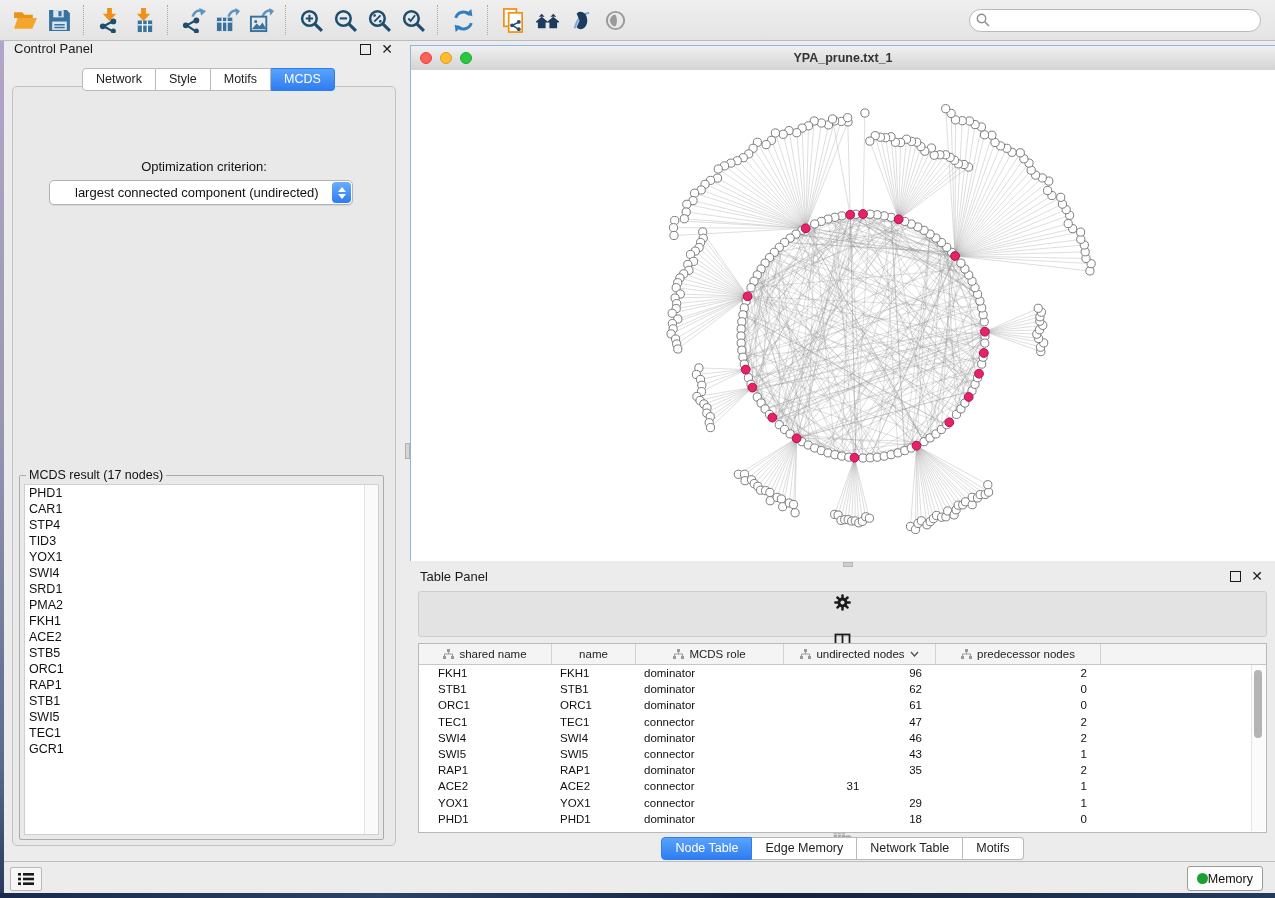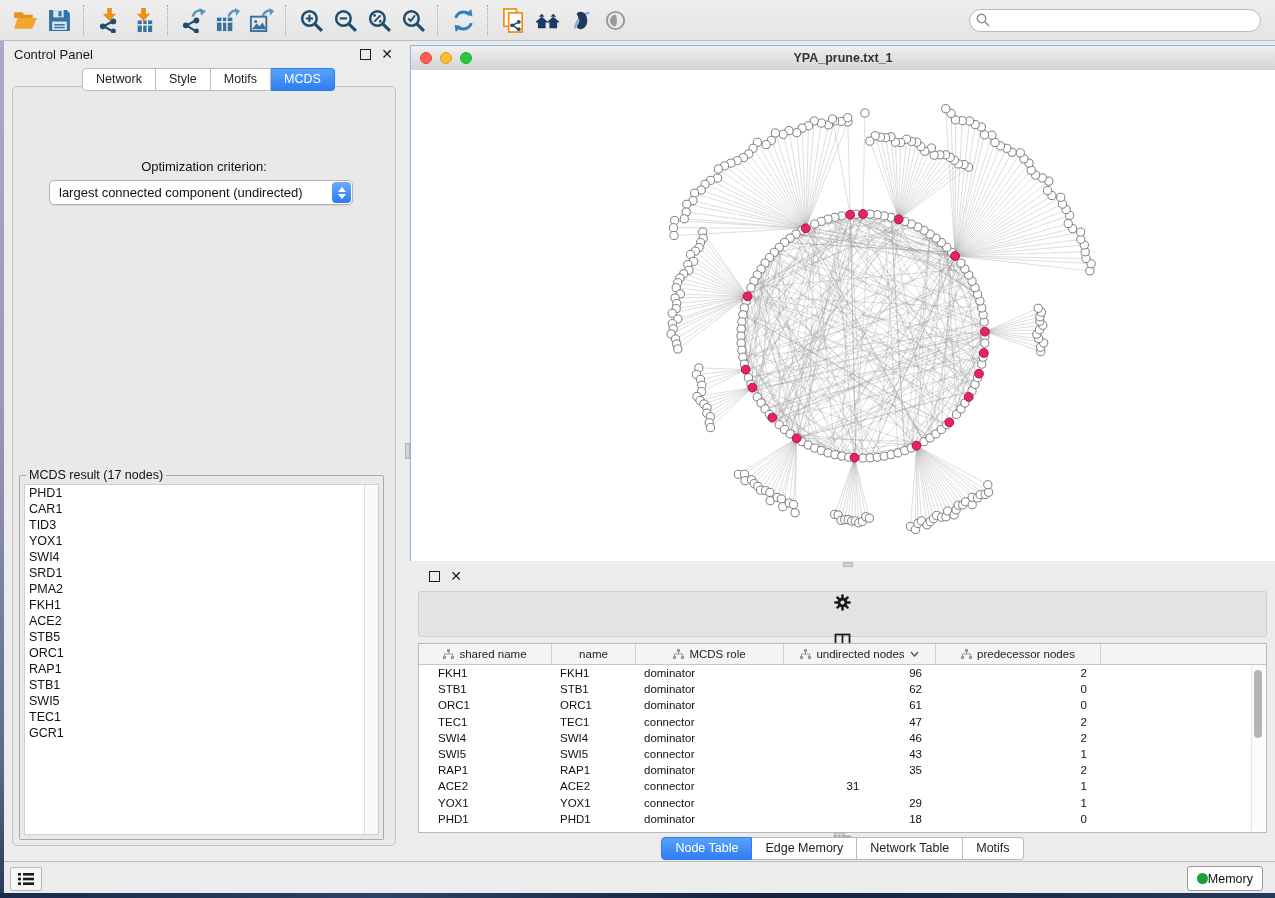--- a/index.html
+++ b/index.html
@@ -12,35 +12,35 @@
   .tbtn{width:34px;height:32px;display:flex;align-items:center;justify-content:center;border-radius:4px;}
   .tbtn svg{width:25px;height:25px;}
   .tsep{width:1px;height:30px;border-left:1px dotted #a8a8a8;margin:0 7px;}
   .tspacer{flex:1;}
   .searchwrap{position:relative;width:292px;height:23px;margin-right:6px;}
   .searchwrap input{width:100%;height:100%;box-sizing:border-box;border:1px solid #b9b9b9;border-radius:12px;
     background:#fff;padding:0 8px 0 26px;font-size:12px;outline:none;}
   .searchwrap svg{position:absolute;left:7px;top:4px;width:14px;height:14px;}
   
   #control-panel{position:absolute;left:4px;top:41px;width:401px;height:820px;background:#ececec;}
-  .panel-head{height:26px;display:flex;align-items:center;padding:0 10px;font-size:13px;color:#1a1a1a;}
+  .panel-head{height:26px;display:flex;align-items:flex-start;padding:0 10px;font-size:13px;color:#1a1a1a;}
   .panel-head .ph-title{flex:1;}
   .winbtn{width:16px;height:16px;display:flex;align-items:center;justify-content:center;margin-left:6px;color:#1a1a1a;}
   .float-sq{width:9px;height:9px;border:1.5px solid #1a1a1a;display:inline-block;}
   .close-x{font-size:14px;font-weight:bold;line-height:1;}
   .cp-card{position:absolute;left:8px;right:9px;top:45px;height:758px;background:#e9e9e9;border:1px solid #c2c2c2;border-radius:5px;}
   .seg{position:absolute;left:8px;right:0;top:27px;display:flex;justify-content:center;z-index:3;}
   .seg .tab{height:21px;line-height:21px;padding:0 13px;font-size:12.5px;background:#fff;border:1px solid #b9b9b9;border-left:none;color:#222;}
   .seg .tab:first-child{border-left:1px solid #b9b9b9;border-radius:4px 0 0 4px;}
   .seg .tab:last-child{border-radius:0 4px 4px 0;}
   .seg .tab.active{background:linear-gradient(#59a3fc,#2f7cf1);border-color:#2f7cf1;color:#fff;}
   .opt-label{position:absolute;left:0;right:0;top:72px;text-align:center;font-size:13px;color:#111;}
   .dropdown{position:absolute;left:36px;right:42px;top:93px;height:23px;background:#fff;border:1px solid #b3b3b3;border-radius:5px;
     display:flex;align-items:center;box-shadow:0 1px 1px rgba(0,0,0,.08);}
-  .dropdown .dd-text{flex:1;font-size:13px;color:#111;padding-left:9px;white-space:nowrap;overflow:hidden;}
+  .dropdown .dd-text{flex:1;font-size:13px;color:#111;padding-left:25px;white-space:nowrap;overflow:hidden;}
   .dd-step{width:19px;height:21px;margin:0;border-radius:4px;background:linear-gradient(#6aadfd,#2e7bf2);
     display:flex;flex-direction:column;align-items:center;justify-content:center;gap:2px;margin-right:1px;}
   .dd-step .up{width:0;height:0;border-left:4px solid transparent;border-right:4px solid transparent;border-bottom:5px solid #fff;}
   .dd-step .dn{width:0;height:0;border-left:4px solid transparent;border-right:4px solid transparent;border-top:5px solid #fff;}
   .btnrow{position:absolute;left:0;right:0;top:127px;display:flex;justify-content:center;gap:14px;}
   .btn{background:#fff;border:1px solid #b6b6b6;border-radius:4px;font-size:13px;color:#111;padding:3px 15px;height:23px;box-sizing:border-box;line-height:15px;}
   .btn.focused{border-color:#6fa5ef;box-shadow:0 0 0 3px rgba(105,160,245,.55);}
   #mcds-fieldset{position:absolute;left:6px;right:11px;top:381px;height:370px;border:1px solid #ababab;margin:0;padding:0;border-radius:2px;}
   #mcds-fieldset legend{font-size:12.5px;color:#111;margin-left:6px;padding:0 3px;}
   .mcds-list{position:absolute;left:4px;right:4px;top:2px;bottom:4px;background:#fff;border:1px solid #cfcfcf;overflow:hidden;}
@@ -267,20 +267,21 @@
             <span class="up"></span>
             <span class="dn"></span>
           </span>
       </div>
       <fieldset id="mcds-fieldset">
         <legend>MCDS result (17 nodes)</legend>
         <div class="mcds-list" id="mcds-list">
           <div class="mcds-scroll"></div>
         <div class="mcds-item">PHD1</div>
             <div class="mcds-item">CAR1</div>
+            <div class="mcds-item">STP4</div>
             <div class="mcds-item">TID3</div>
             <div class="mcds-item">YOX1</div>
             <div class="mcds-item">SWI4</div>
             <div class="mcds-item">SRD1</div>
             <div class="mcds-item">PMA2</div>
             <div class="mcds-item">FKH1</div>
             <div class="mcds-item">ACE2</div>
             <div class="mcds-item">STB5</div>
             <div class="mcds-item">ORC1</div>
             <div class="mcds-item">RAP1</div>
@@ -1098,20 +1099,21 @@
             <circle cx="568.0" cy="303.7" r="4.4"></circle>
             <circle cx="572.8" cy="283.0" r="4.4"></circle>
           </g>
         </svg>
     </div>
   </div>
 
   <div id="table-panel">
     <div class="tp-handle"></div>
     <div class="tp-head">
+      <span class="ph-title">Table Panel</span>
       <span class="winbtn">
           <span class="float-sq"></span>
         </span>
       <span class="winbtn">
           <span class="close-x">✕</span>
         </span>
     </div>
     <div class="tp-toolbar">
       <span class="tpbtn">
           <svg viewBox="0 0 24 24">

